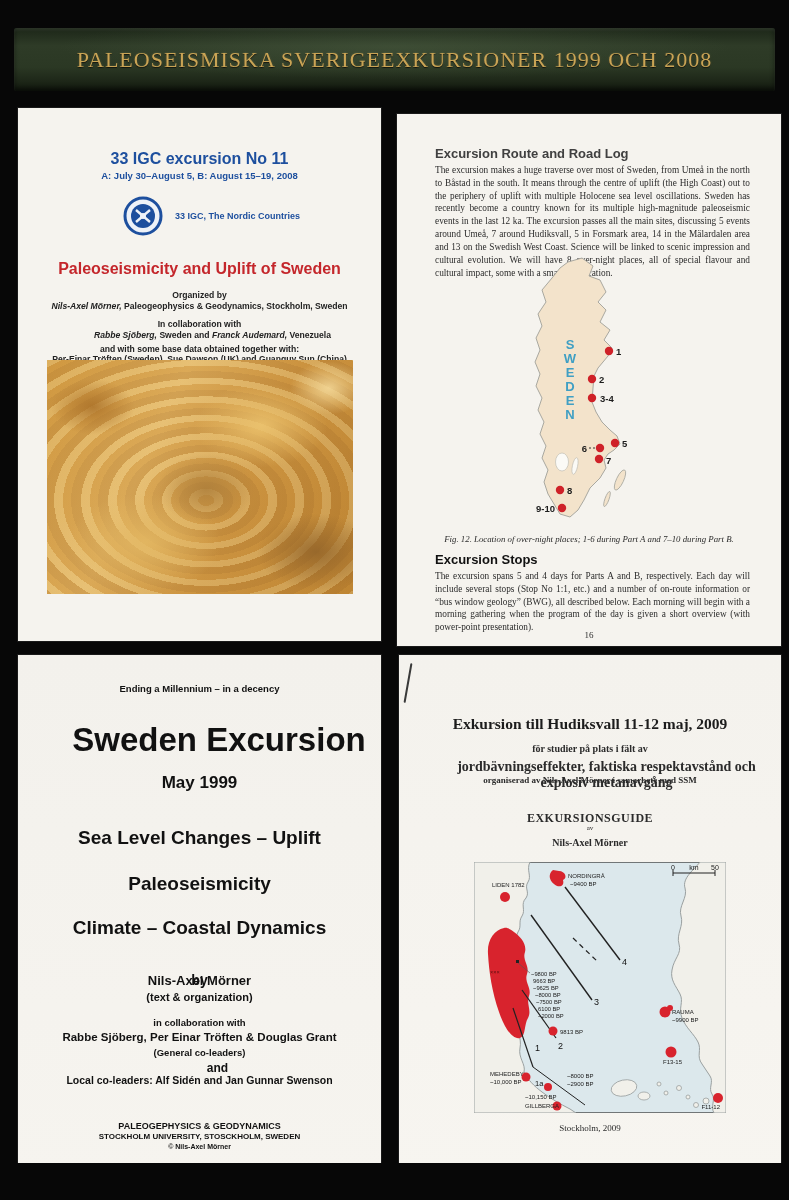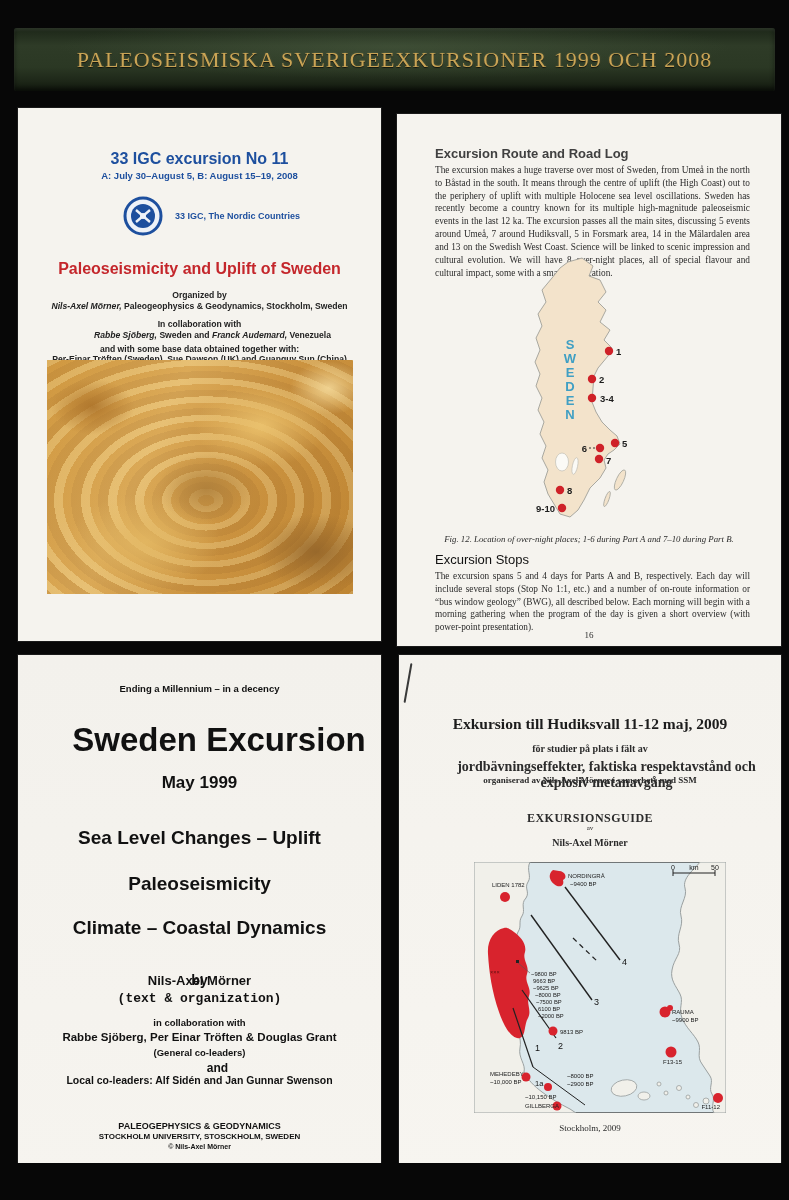--- a/index.html
+++ b/index.html
@@ -114,35 +114,35 @@
         <text x="110" y="150">3-4</text>
         <text x="132" y="195">5</text>
         <text x="97" y="200" text-anchor="end">6</text>
         <text x="116" y="212">7</text>
         <text x="77" y="242">8</text>
         <text x="65" y="260" text-anchor="end">9-10</text>
       </g>
     </svg>
 
     <div class="abs c serif" style="top:420px;font-size:8.8px;font-style:italic;">Fig. 12. Location of over-night places; 1-6 during Part A and 7–10 during Part B.</div>
-    <div class="abs" style="top:438px;left:38px;font-size:13px;font-weight:normal;color:#111;">Excursion Stops</div>
+    <div class="abs" style="top:438px;left:38px;font-size:13px;font-weight:bold;color:#111;">Excursion Stops</div>
     <div class="abs serif just" style="top:456px;left:38px;width:315px;font-size:9.3px;line-height:1.38;">The excursion spans 5 and 4 days for Parts A and B, respectively. Each day will include several stops (Stop No 1:1, etc.) and a number of on-route information or “bus window geology” (BWG), all described below. Each morning will begin with a morning gathering when the program of the day is given a short overview (with power-point presentation).</div>
     <div class="abs c serif" style="top:516px;font-size:9px;">16</div>
   </div>
 
   <div class="page" style="left:18px;top:655px;width:363px;height:531px;background:linear-gradient(180deg,#f3f1ec,#f6f4ef);">
     <div class="abs c p3" style="top:28px;font-size:9.5px;">Ending a Millennium – in a decency</div>
     <div class="abs c p3" style="top:66px;font-size:33px;letter-spacing:0px;padding-left:39px;">Sweden Excursion</div>
     <div class="abs c p3" style="top:118px;font-size:17px;">May 1999</div>
     <div class="abs c p3" style="top:172px;font-size:19px;">Sea Level Changes – Uplift</div>
     <div class="abs c p3" style="top:218px;font-size:19px;">Paleoseismicity</div>
     <div class="abs c p3" style="top:262px;font-size:19px;">Climate – Coastal Dynamics</div>
     <div class="abs c p3" style="top:317px;font-size:14px;">by</div>
     <div class="abs c p3" style="top:318px;font-size:13px;">Nils-Axel Mörner</div>
-    <div class="abs c p3" style="top:336px;font-size:13px;font-family:Liberation Mono, monospace;">(text &amp; organization)</div>
+    <div class="abs c p3" style="top:336px;font-size:11px;">(text &amp; organization)</div>
     <div class="abs c p3" style="top:362px;font-size:9.5px;">in collaboration with</div>
     <div class="abs c p3" style="top:376px;font-size:11.5px;">Rabbe Sjöberg, Per Einar Tröften &amp; Douglas Grant</div>
     <div class="abs c p3" style="top:392px;font-size:9.5px;">(General co-leaders)</div>
     <div class="abs c p3" style="top:406px;font-size:12px;margin-left:36px;">and</div>
     <div class="abs c p3" style="top:419px;font-size:10.5px;">Local co-leaders: Alf Sidén and Jan Gunnar Swenson</div>
     <div class="abs c p3" style="top:466px;font-size:9px;">PALEOGEPHYSICS &amp; GEODYNAMICS</div>
     <div class="abs c p3" style="top:477px;font-size:8px;">STOCKHOLM UNIVERSITY, STOSCKHOLM, SWEDEN</div>
     <div class="abs c p3" style="top:488px;font-size:7px;">© Nils-Axel Mörner</div>
   </div>
 

